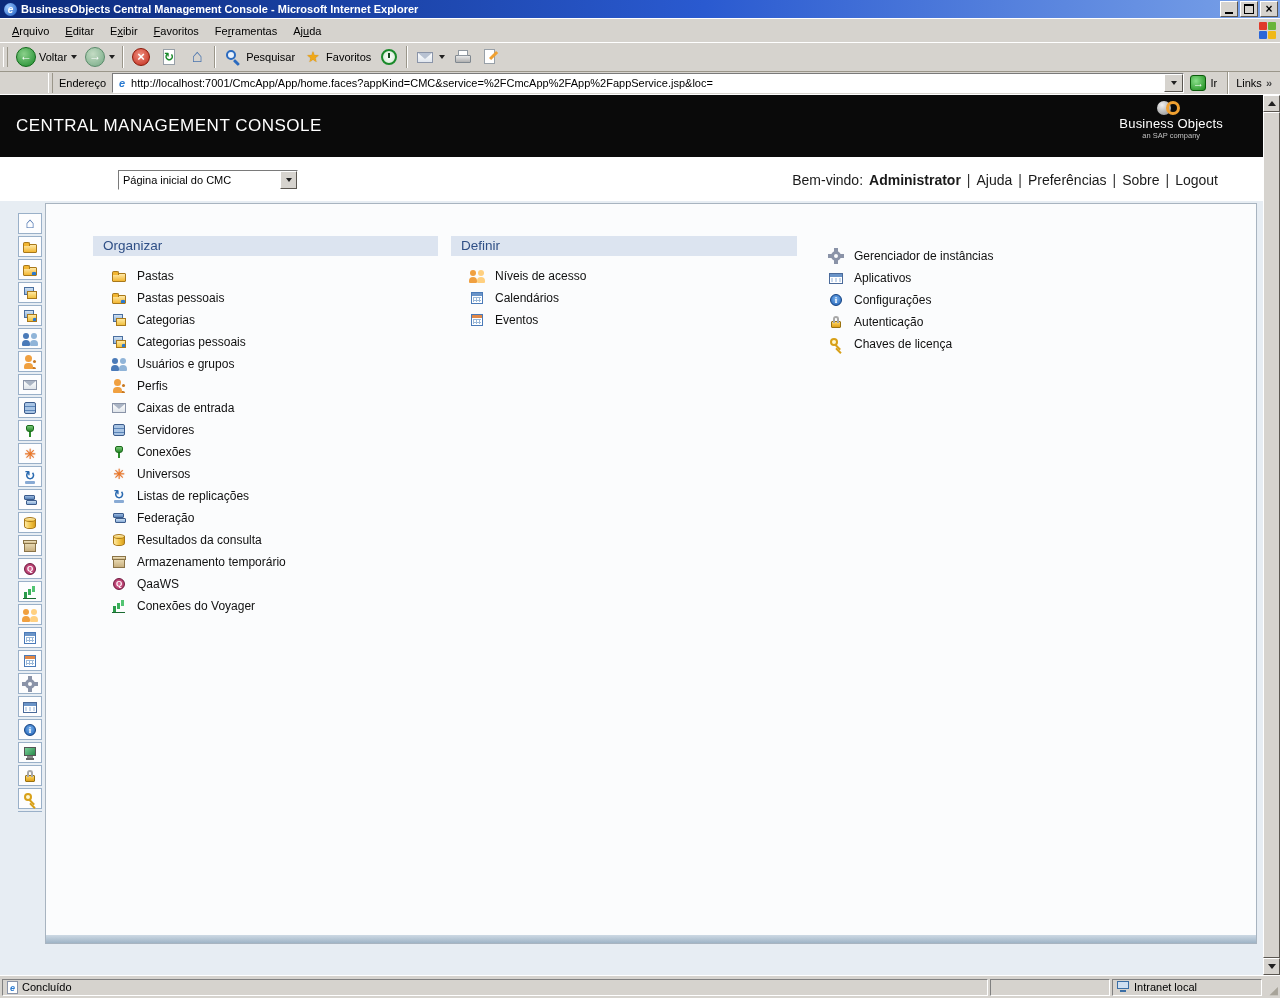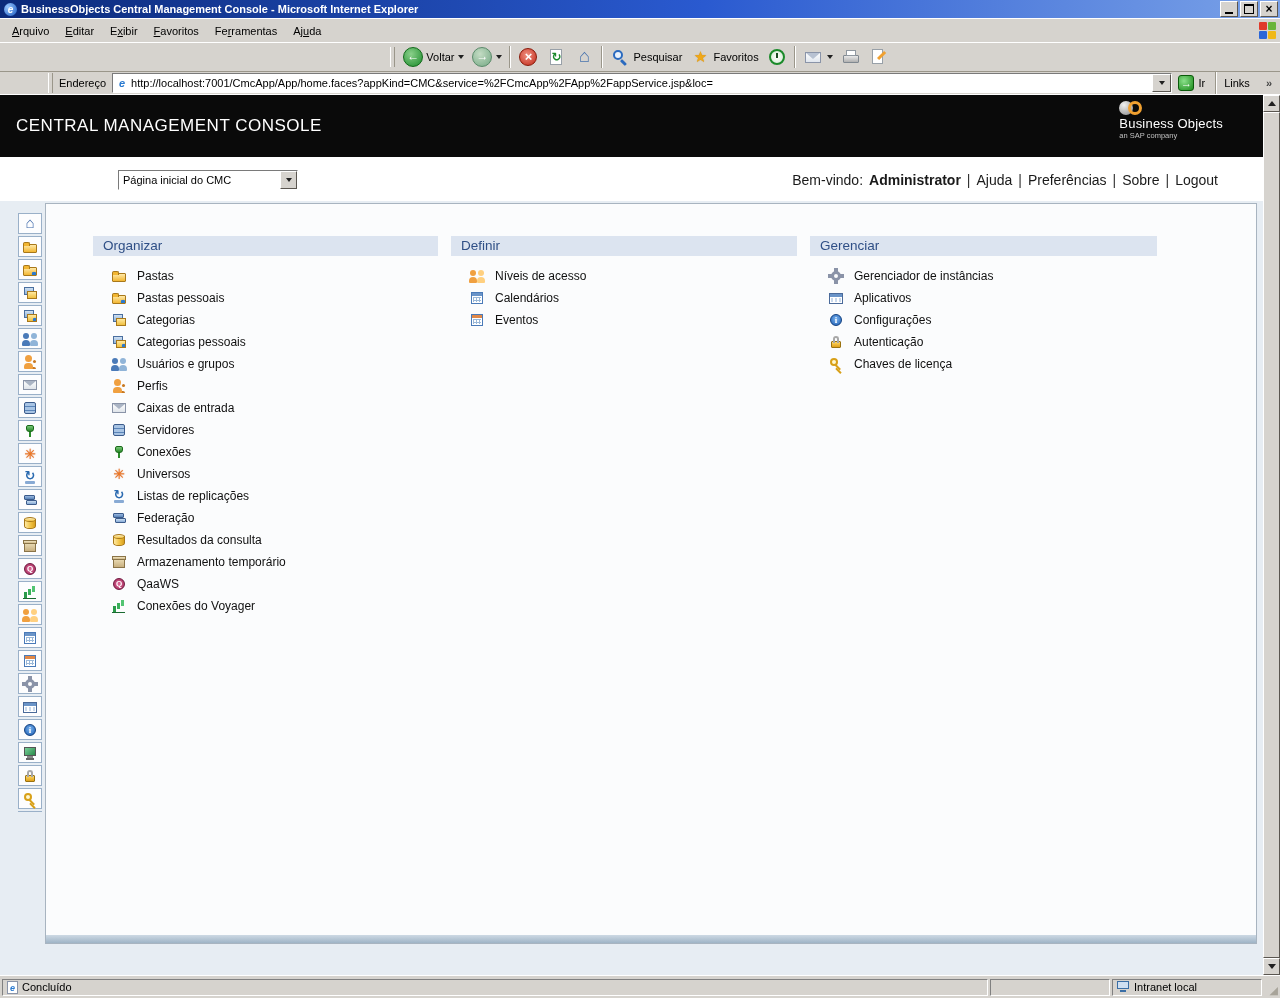--- a/index.html
+++ b/index.html
@@ -19,21 +19,21 @@
 
   
   .menubar { height:23px; background:#d6d3ce; border-top:1px solid #fff; display:flex; align-items:center; padding-left:4px; position:relative; }
   .menu-item { padding:3px 8px; cursor:default; }
   .winlogo { position:absolute; right:3px; top:2px; width:19px; height:19px; background:#d6d3ce; display:grid; grid-template-columns:8px 8px; grid-template-rows:8px 8px; gap:1px; align-content:center; justify-content:center; }
   .winlogo i { display:block; border-radius:1px; }
   .winlogo i:nth-child(1){background:#e03a2a;} .winlogo i:nth-child(2){background:#6ab43a;}
   .winlogo i:nth-child(3){background:#2a66d8;} .winlogo i:nth-child(4){background:#f0b818;}
 
   
-  .toolbar { height:28px; background:#d6d3ce; border-top:1px solid #fff; border-bottom:1px solid #9a968a; display:flex; align-items:center; padding-left:2px;justify-content:center; }
+  .toolbar { height:28px; background:#d6d3ce; border-top:1px solid #fff; border-bottom:1px solid #9a968a; display:flex; align-items:center; padding-left:2px; }
   .grip { width:3px; height:20px; border-left:1px solid #fff; border-right:1px solid #9a968a; margin:0 4px 0 1px; }
   .tbtn { display:inline-flex; align-items:center; gap:3px; padding:1px 4px; }
   .tlabel { font-size:11px; }
   .tsep { width:1px; height:22px; background:#9a968a; border-right:1px solid #fff; margin:0 3px; }
   .caret { width:0; height:0; border-left:3px solid transparent; border-right:3px solid transparent; border-top:4px solid #202020; margin-left:1px; }
   .tico { width:20px; height:20px; position:relative; display:inline-block; }
   .tico::before,.tico::after { content:""; position:absolute; box-sizing:border-box; }
   .tb-back::before { inset:0; border-radius:50%; background:radial-gradient(circle at 7px 6px,#8ad08a,#1a8a2a); border:1px solid #116a1a; }
   .tb-back::after { content:"←"; inset:0; text-align:center; line-height:19px; color:#fff; font-weight:bold; font-size:12px; }
   .tb-forward::before { inset:0; border-radius:50%; background:radial-gradient(circle at 7px 6px,#c4dcc4,#74a884); border:1px solid #5a8a6a; }
@@ -58,30 +58,30 @@
   
   .addressbar { height:22px; background:#d6d3ce; display:flex; align-items:center; padding:0 2px;margin-left:45px; }
   .addr-label { padding:0 6px 0 2px; }
   .addr-field { flex:1; height:18px; background:#fff; border:1px solid; border-color:#7a7a7a #fff #fff #7a7a7a; display:flex; align-items:center; padding-left:3px; overflow:hidden; }
   .addr-ieicon { width:12px; height:14px; flex:0 0 12px; color:#2a7ad0; font-weight:bold; font-style:italic; font-size:11px; line-height:14px; text-align:center; }
   .addr-url { flex:1; border:none; outline:none; font-family:"Liberation Sans","DejaVu Sans",sans-serif; font-size:11px; height:14px; padding-left:3px; }
   .addr-drop { width:17px; height:16px; background:#d6d3ce; border:1px solid; border-color:#fff #5a5650 #5a5650 #fff; display:flex; align-items:center; justify-content:center; flex:0 0 17px; }
   .addr-drop::after { content:""; border-left:3px solid transparent; border-right:3px solid transparent; border-top:4px solid #202020; }
   .go-btn { display:flex; align-items:center; gap:4px; padding:0 7px 0 6px; }
   .go-ic { width:16px; height:16px; border-radius:3px; background:radial-gradient(circle at 5px 5px,#8ae08a,#1a8a1a); border:1px solid #0a5a0a; color:#fff; font-weight:bold; font-size:11px; line-height:15px; text-align:center; box-sizing:border-box; }
-  .links-area { display:flex; align-items:center; gap:16px; padding:0 6px 0 4px; }
+  .links-area { display:flex; align-items:center; gap:4px; padding:0 6px 0 4px; }
   .links-chev { color:#444; font-weight:bold; }
   .chrome-gap { height:4px; background:#d6d3ce; border-top:1px solid #fff; }
 
   
   .viewport { position:absolute; top:95px; left:0; right:17px; bottom:23px; background:#e7edf3; overflow:hidden; }
 
   .cmc-header { height:62px; background:#0a0a0a; position:relative; display:flex; align-items:center; padding-left:16px; }
   .cmc-title { color:#fff; font-size:17px; letter-spacing:0.5px; }
-  .bo-logo { position:absolute; right:40px; top:6px; display:flex; flex-direction:column; align-items:flex-start; }
+  .bo-logo { position:absolute; right:40px; top:6px; display:flex; flex-direction:column; align-items:center; }
   .bo-circles { display:flex; margin-bottom:1px; margin-right:6px; }
   .bo-c1 { width:14px; height:14px; border-radius:50%; background:radial-gradient(circle at 5px 4px,#f0f0f0,#8a8a8a); }
   .bo-c2 { width:8px; height:8px; border:3px solid #f0a030; border-radius:50%; margin-left:-5px; }
   .bo-name { color:#fff; font-size:13px; letter-spacing:0.2px; }
   .bo-sub { color:#c0c0c0; font-size:7.5px; }
 
   .cmc-subheader { height:44px; background:#fff; position:relative; }
   .nav-select { position:absolute; left:118px; top:13px; width:180px; height:20px; display:flex; border:1px solid; border-color:#7a7a7a #fff #fff #7a7a7a; background:#fff; box-sizing:border-box; }
   .nav-select-text { flex:1; line-height:18px; padding-left:4px; font-size:11px; white-space:nowrap; overflow:hidden; }
   .nav-select-btn { width:17px; background:#d6d3ce; border:1px solid; border-color:#fff #5a5650 #5a5650 #fff; display:flex; align-items:center; justify-content:center; box-sizing:border-box; }
@@ -475,21 +475,20 @@
                   <span class="ic i-cal"></span>
                   <span class="item-label">Calendários</span>
                 </div>
                 <div class="item">
                   <span class="ic i-cal i-event"></span>
                   <span class="item-label">Eventos</span>
                 </div>
               </div>
             </div>
             <div class="col col-2">
-              <div class="col-header">Gerenciar</div>
               <div class="col-list">
                 <div class="item">
                   <span class="ic i-gear"></span>
                   <span class="item-label">Gerenciador de instâncias</span>
                 </div>
                 <div class="item">
                   <span class="ic i-app"></span>
                   <span class="item-label">Aplicativos</span>
                 </div>
                 <div class="item">

